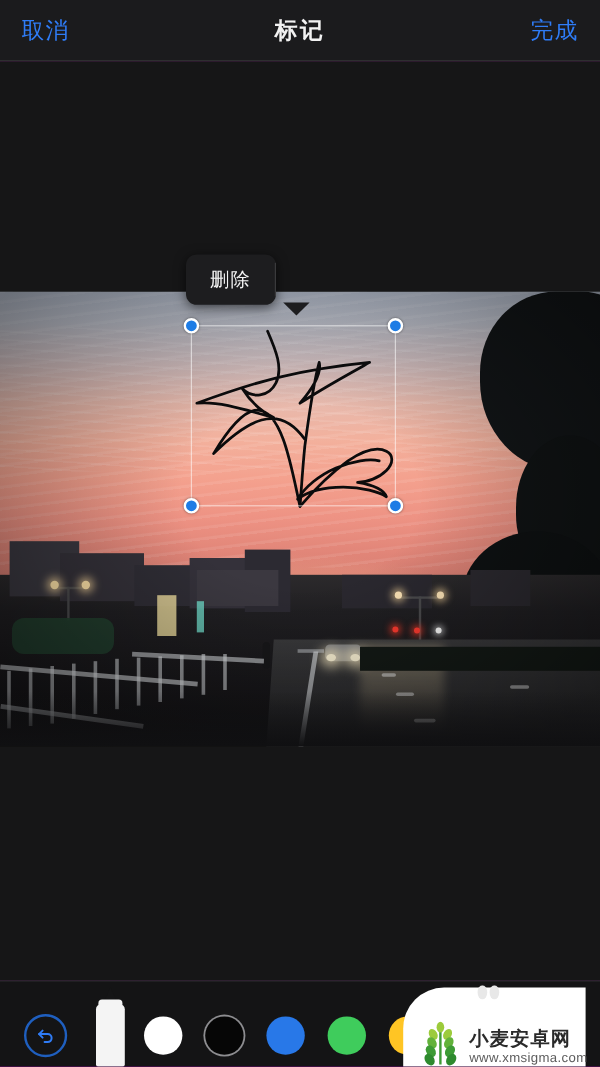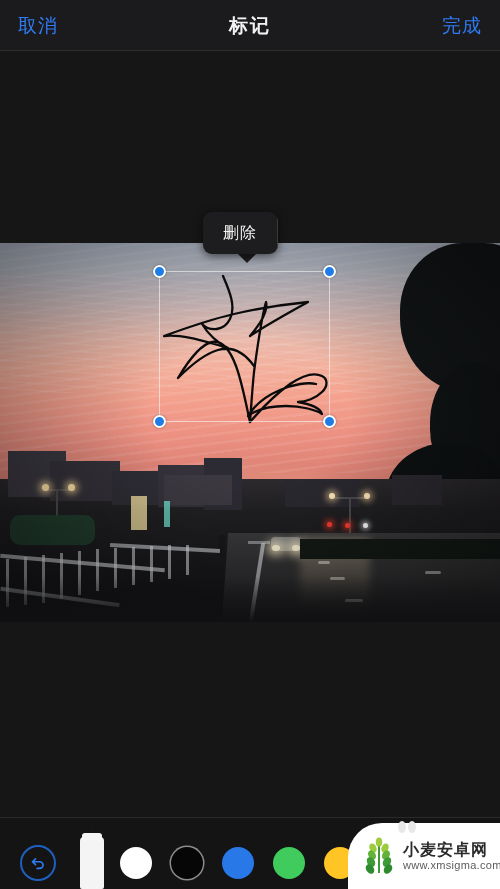--- a/index.html
+++ b/index.html
@@ -71,21 +71,21 @@
   .handle{position:absolute;width:13px;height:13px;border-radius:50%;
           background:#1d7ce5;border:2px solid #ffffff;box-sizing:border-box;
           box-shadow:0 0 2px rgba(0,0,0,.5);}
   .h-tl{left:-7px;top:-7px;} .h-tr{right:-7px;top:-7px;}
   .h-bl{left:-7px;bottom:-7px;} .h-br{right:-7px;bottom:-7px;}
   .sigwrap{position:absolute;left:150px;top:262px;width:200px;height:175px;z-index:18;pointer-events:none;}
 
   
   .ctxmenu{position:absolute;left:155px;top:212px;height:42px;z-index:45;
         background:#1d1d1f;border-radius:9px;display:flex;align-items:stretch;
-        box-shadow:0 2px 10px rgba(0,0,0,.6);margin-left:48px;}
+        box-shadow:0 2px 10px rgba(0,0,0,.6);}
   .ctxitem{display:flex;align-items:center;justify-content:center;
         padding:0 20px;font-size:16px;color:#f4f4f4;letter-spacing:1px;cursor:pointer;}
   .ctxdiv{width:1px;background:#3a3a3c;margin:7px 0;}
   .ctxtail{position:absolute;left:236px;top:252px;width:0;height:0;z-index:44;
         border-left:11px solid transparent;border-right:11px solid transparent;
         border-top:11px solid #1d1d1f;}
 
   
   .toolbar{position:absolute;left:0;bottom:0;width:500px;height:72px;background:#141415;z-index:50;}
   .toolbar::before{content:"";position:absolute;left:0;top:0;width:100%;height:1px;background:#2a2a2c;}
@@ -99,23 +99,23 @@
   .pentip{position:absolute;left:9px;bottom:50px;width:0;height:0;
         border-left:7px solid transparent;border-right:7px solid transparent;
         border-bottom:16px solid #151516;}
   .pentipwhite{position:absolute;left:6px;bottom:48px;width:20px;height:8px;background:#f4f4f4;border-radius:3px;}
 
   .swatches{position:absolute;left:120px;bottom:10px;display:flex;gap:19px;align-items:center;}
   .sw{width:32px;height:32px;border-radius:50%;cursor:pointer;}
   .sw.sel{box-shadow:0 0 0 1.5px #8d8d90;}
 
   
-  .wm{position:absolute;right:0;bottom:0;width:152px;height:66px;
+  .wm{position:absolute;right:12px;bottom:0;width:152px;height:66px;
       background:#ffffff;border-top-left-radius:34px;z-index:60;
-      display:flex;align-items:center;padding-left:14px;box-sizing:border-box;}
+      display:flex;align-items:flex-end;padding-left:14px;box-sizing:border-box;}
   .wmears{position:absolute;right:82px;bottom:56px;width:22px;height:12px;z-index:61;}
   .wmlogo{width:34px;height:38px;flex:0 0 auto;}
   .wmtexts{margin-left:7px;display:flex;flex-direction:column;justify-content:center;}
   .wmtitle{font-size:16px;color:#2a2a2a;font-weight:bold;letter-spacing:1px;line-height:18px;}
   .wmurl{font-size:11px;color:#5c5c5c;letter-spacing:.3px;line-height:13px;}
 </style>
 </head>
 <body>
 
 <div class="screen">

